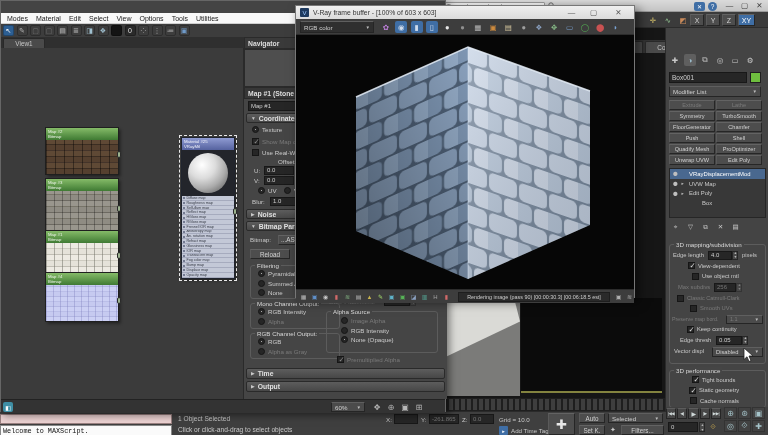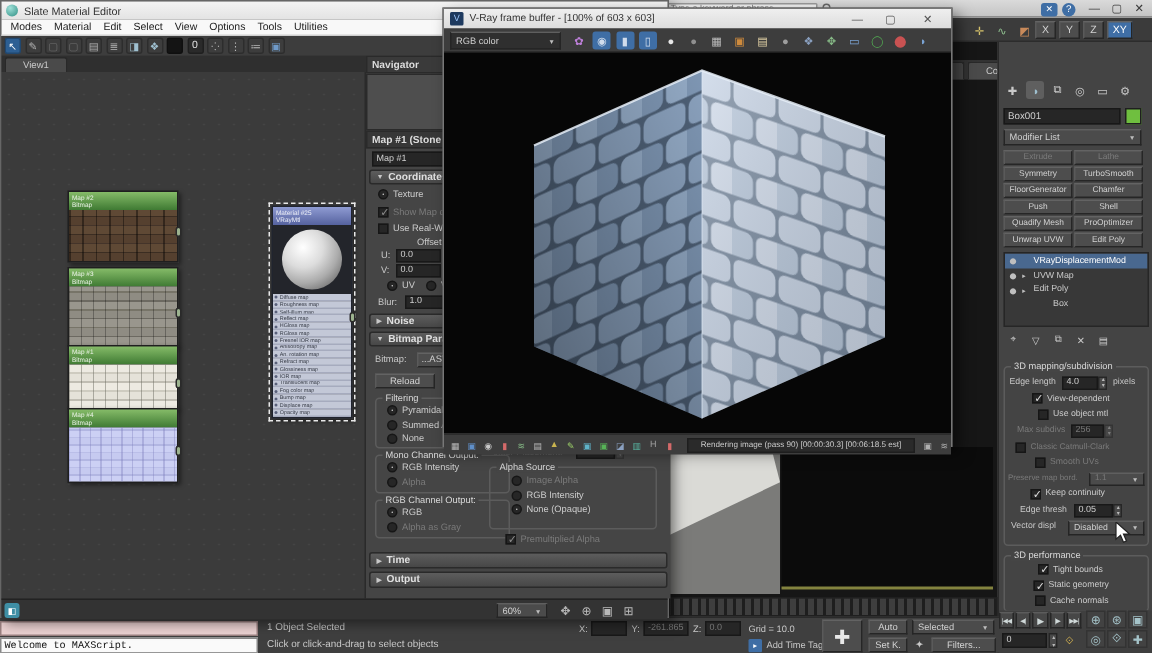--- a/index.html
+++ b/index.html
@@ -305,24 +305,20 @@
   <span class="navico" style="left:58px;top:0">⊕</span>
   <span class="navico" style="left:72px;top:0">⊛</span>
   <span class="navico" style="left:86px;top:0">▣</span>
   <span class="navico" style="left:58px;top:13px">◎</span>
   <span class="navico" style="left:72px;top:13px">⟐</span>
   <span class="navico" style="left:86px;top:13px">✚</span>
 
 </div>
 
 <div class="abs" style="left:0;top:0;width:446px;height:412px;background:#444;border:1px solid #666;box-shadow:3px 3px 8px rgba(0,0,0,.5);z-index:10">
-  <div class="abs" style="left:0;top:0;width:100%;height:12px;background:linear-gradient(#f4f4f4,#e3e3e3)">
-    <span class="abs" style="left:3px;top:2px;width:8px;height:8px;border-radius:50%;background:radial-gradient(circle at 35% 30%,#9fe0d8,#2e8f84)"></span>
-    <span class="abs" style="left:15px;top:2px;font-size:7.2px;color:#333">Slate Material Editor</span>
-  </div>
   <div class="abs" style="left:0;top:12px;width:100%;height:11px;background:#f8f8f8;border-bottom:1px solid #cfcfcf;display:flex;align-items:center;padding-left:2px">
 
   <span class="menu-item">Modes</span>
       <span class="menu-item">Material</span>
       <span class="menu-item">Edit</span>
       <span class="menu-item">Select</span>
       <span class="menu-item">View</span>
       <span class="menu-item">Options</span>
       <span class="menu-item">Tools</span>
       <span class="menu-item">Utilities</span>

